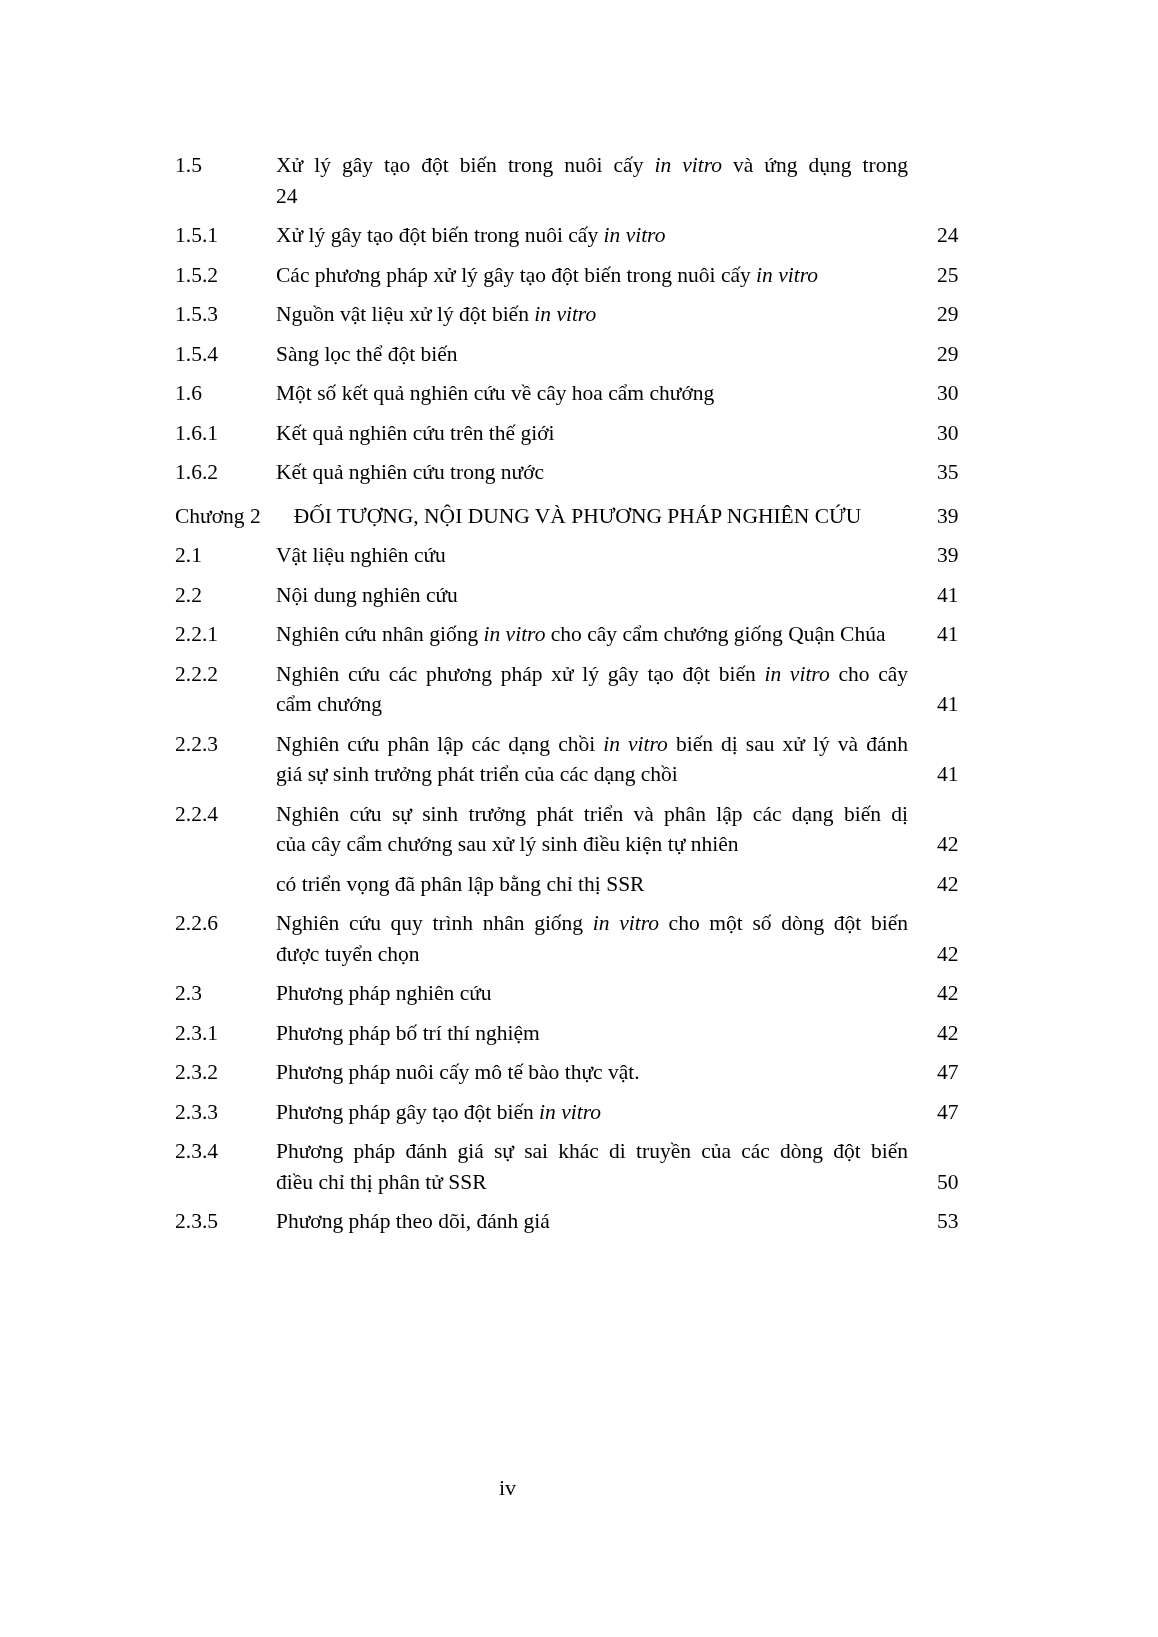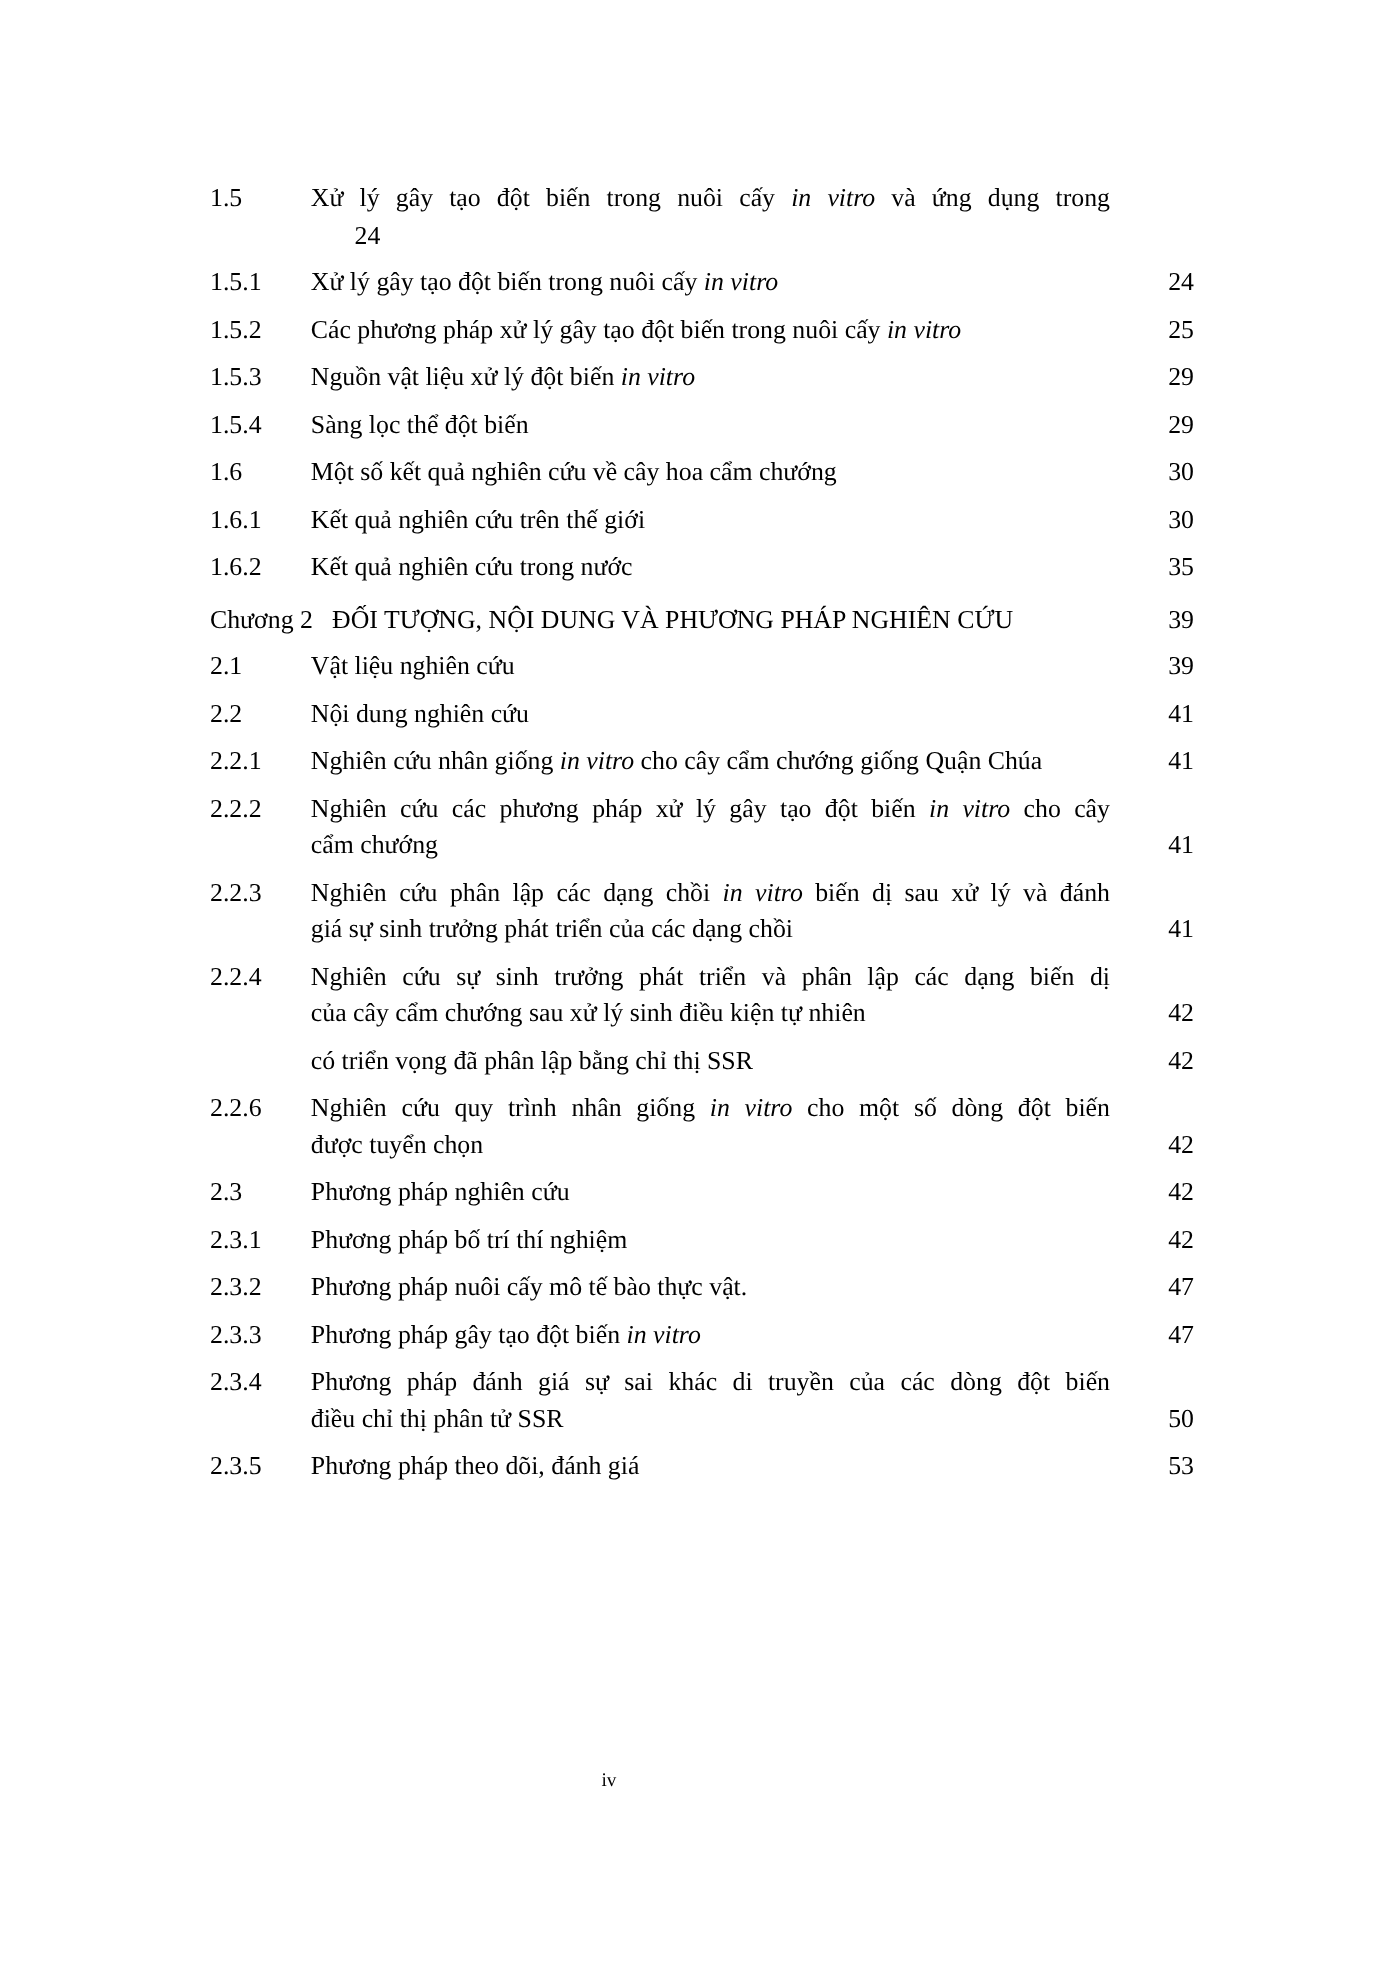--- a/index.html
+++ b/index.html
@@ -51,44 +51,43 @@
     display: block;
   }
   .title .justify {
     display: block;
     text-align: justify;
     text-align-last: justify;
   }
   .pg {
     width: 58px;
     flex: 0 0 58px;
-    text-align: right;
     white-space: nowrap;
   }
   .pg.empty {
     visibility: hidden;
   }
   i { font-style: italic; }
   .chapter .num {
     width: auto;
     flex: 0 0 auto;
     padding-right: 16px;
     white-space: nowrap;
   }
   .chapter .title { padding-right: 10px; }
   .footer {
     position: absolute;
     left: 0;
     top: 1475px;
     width: 1015px;
     text-align: center;
-    font-size: 16px;
+    font-size: 22px;
   }
   .block { margin-bottom: 9px; }
-  .block .toc-row { margin-bottom: 0; }
+  .block .toc-row { margin-bottom: 0; gap: 17px; }
 </style>
 </head>
 <body>
 
 <div class="page">
   <div class="toc" id="toc">
       <div class="block">
         <div class="toc-row">
           <div class="num">1.5</div>
           <div class="title">

